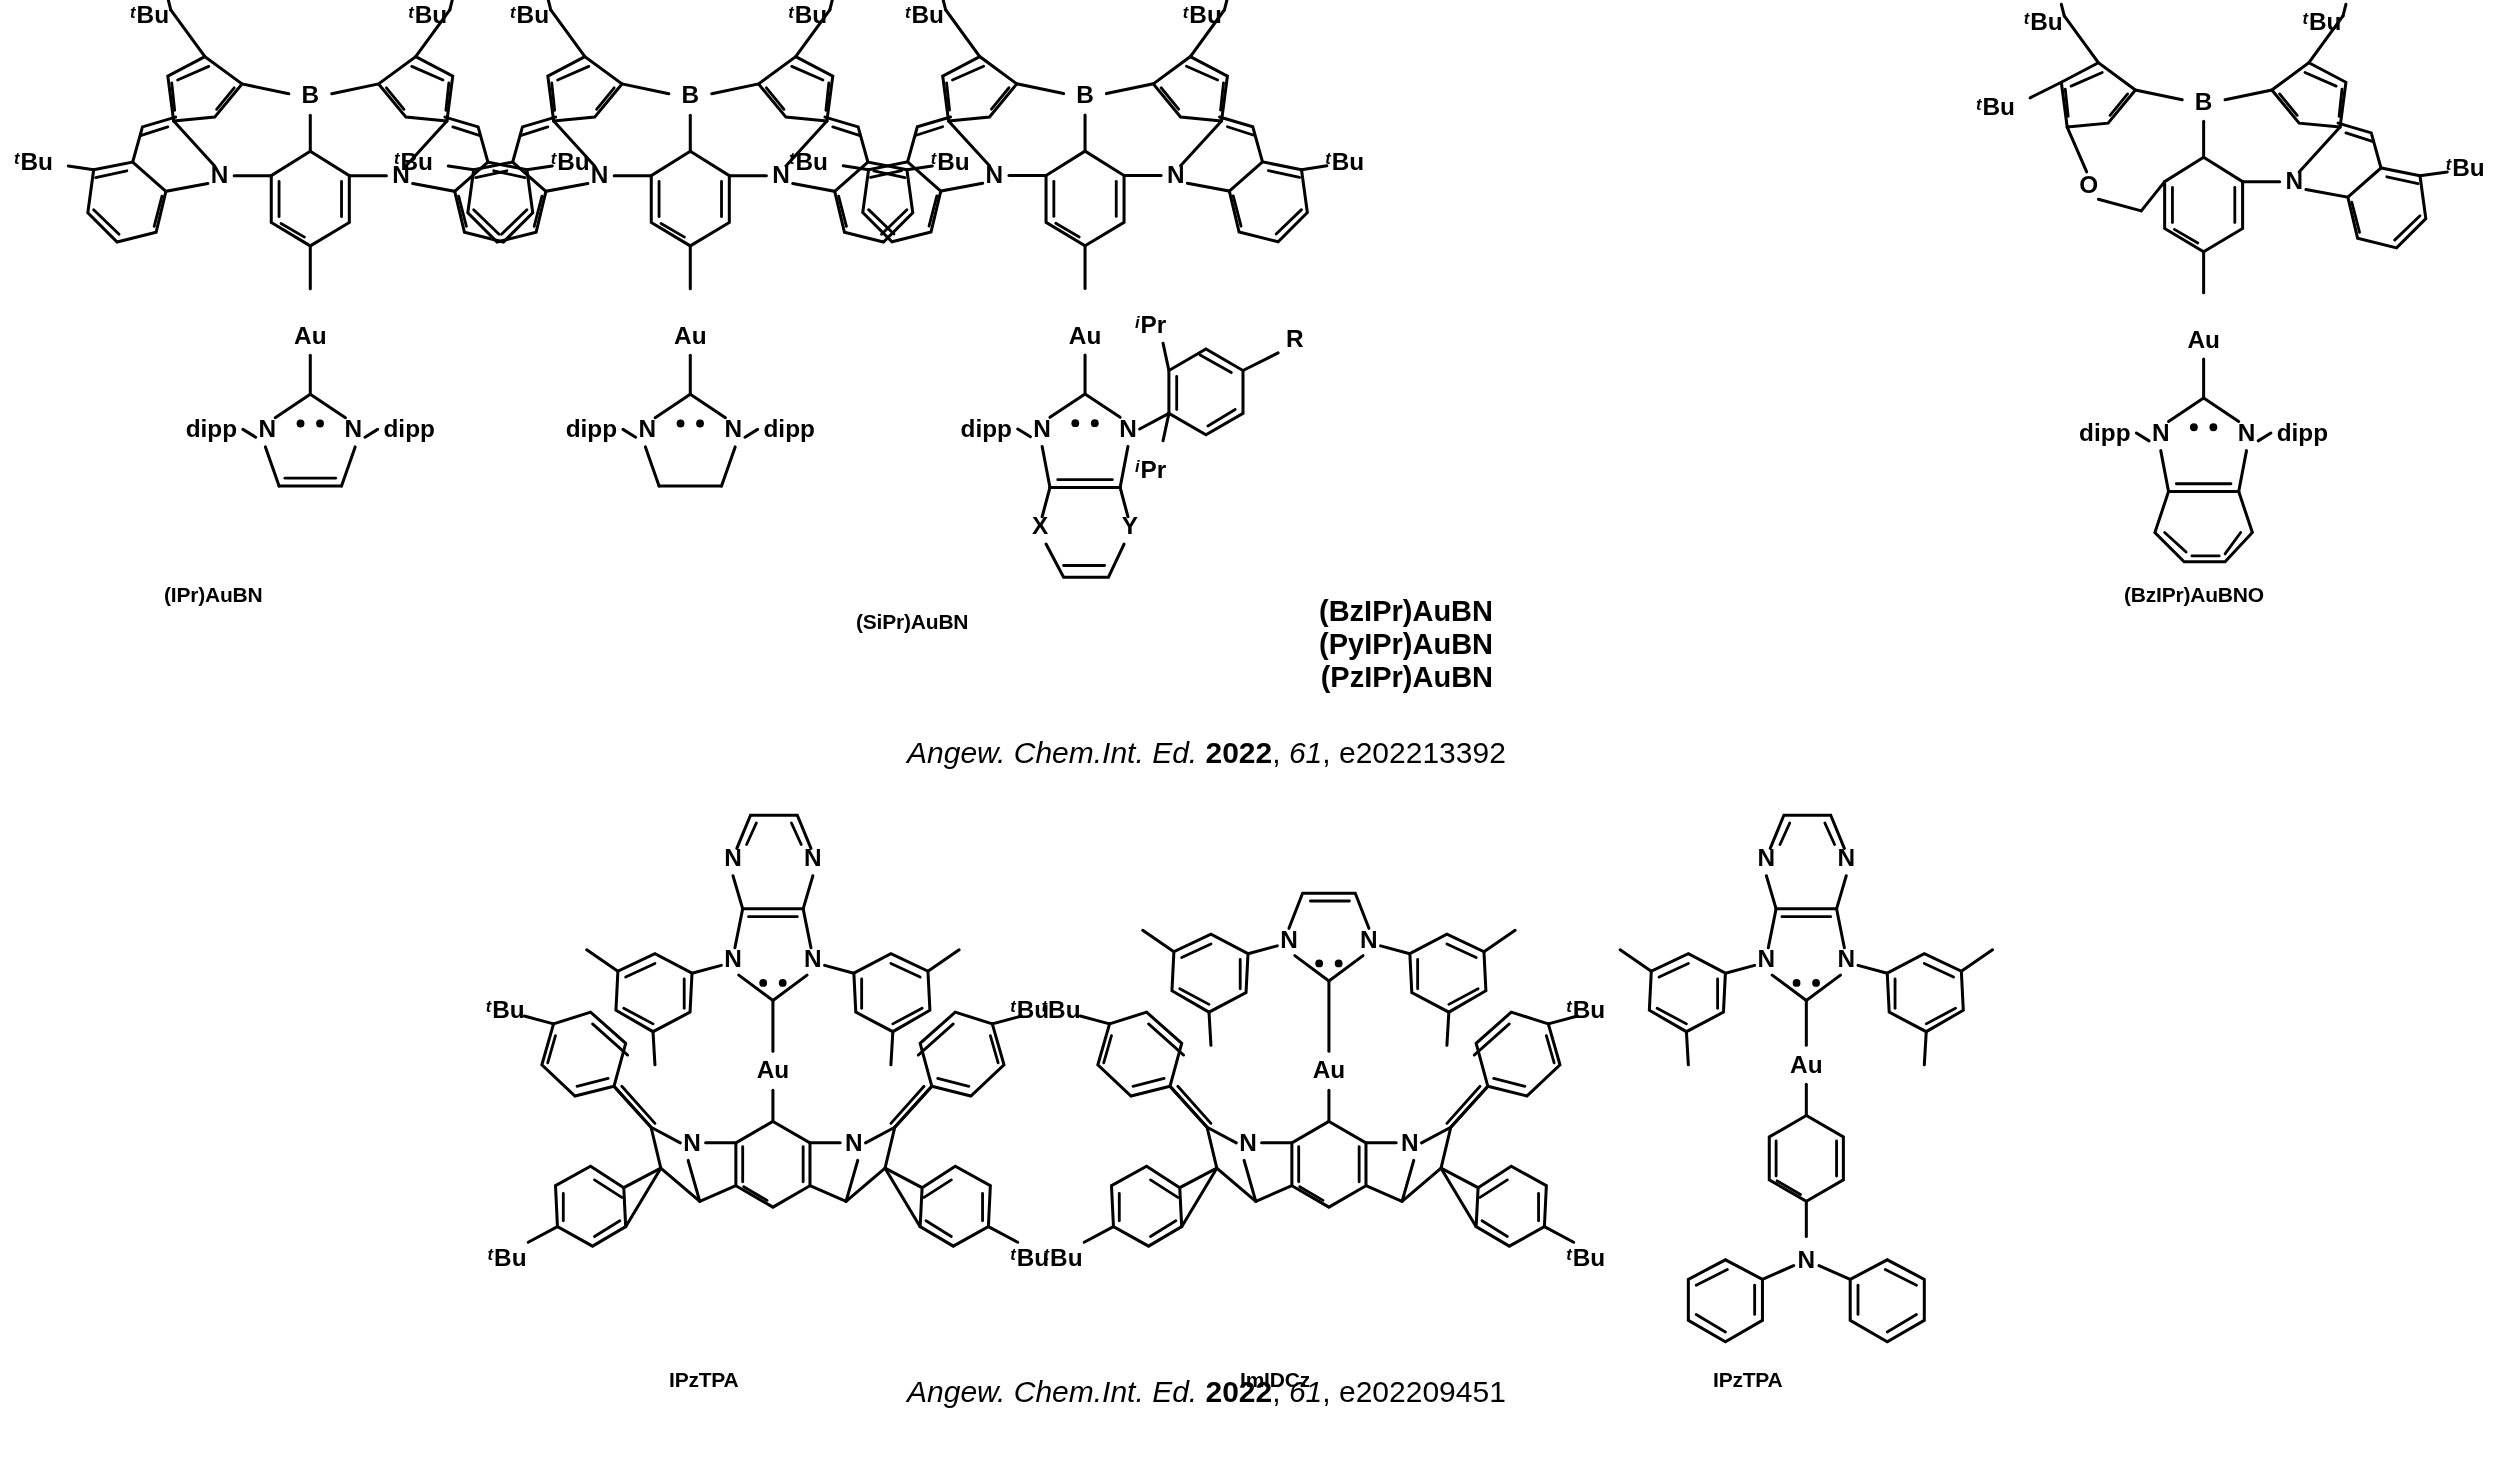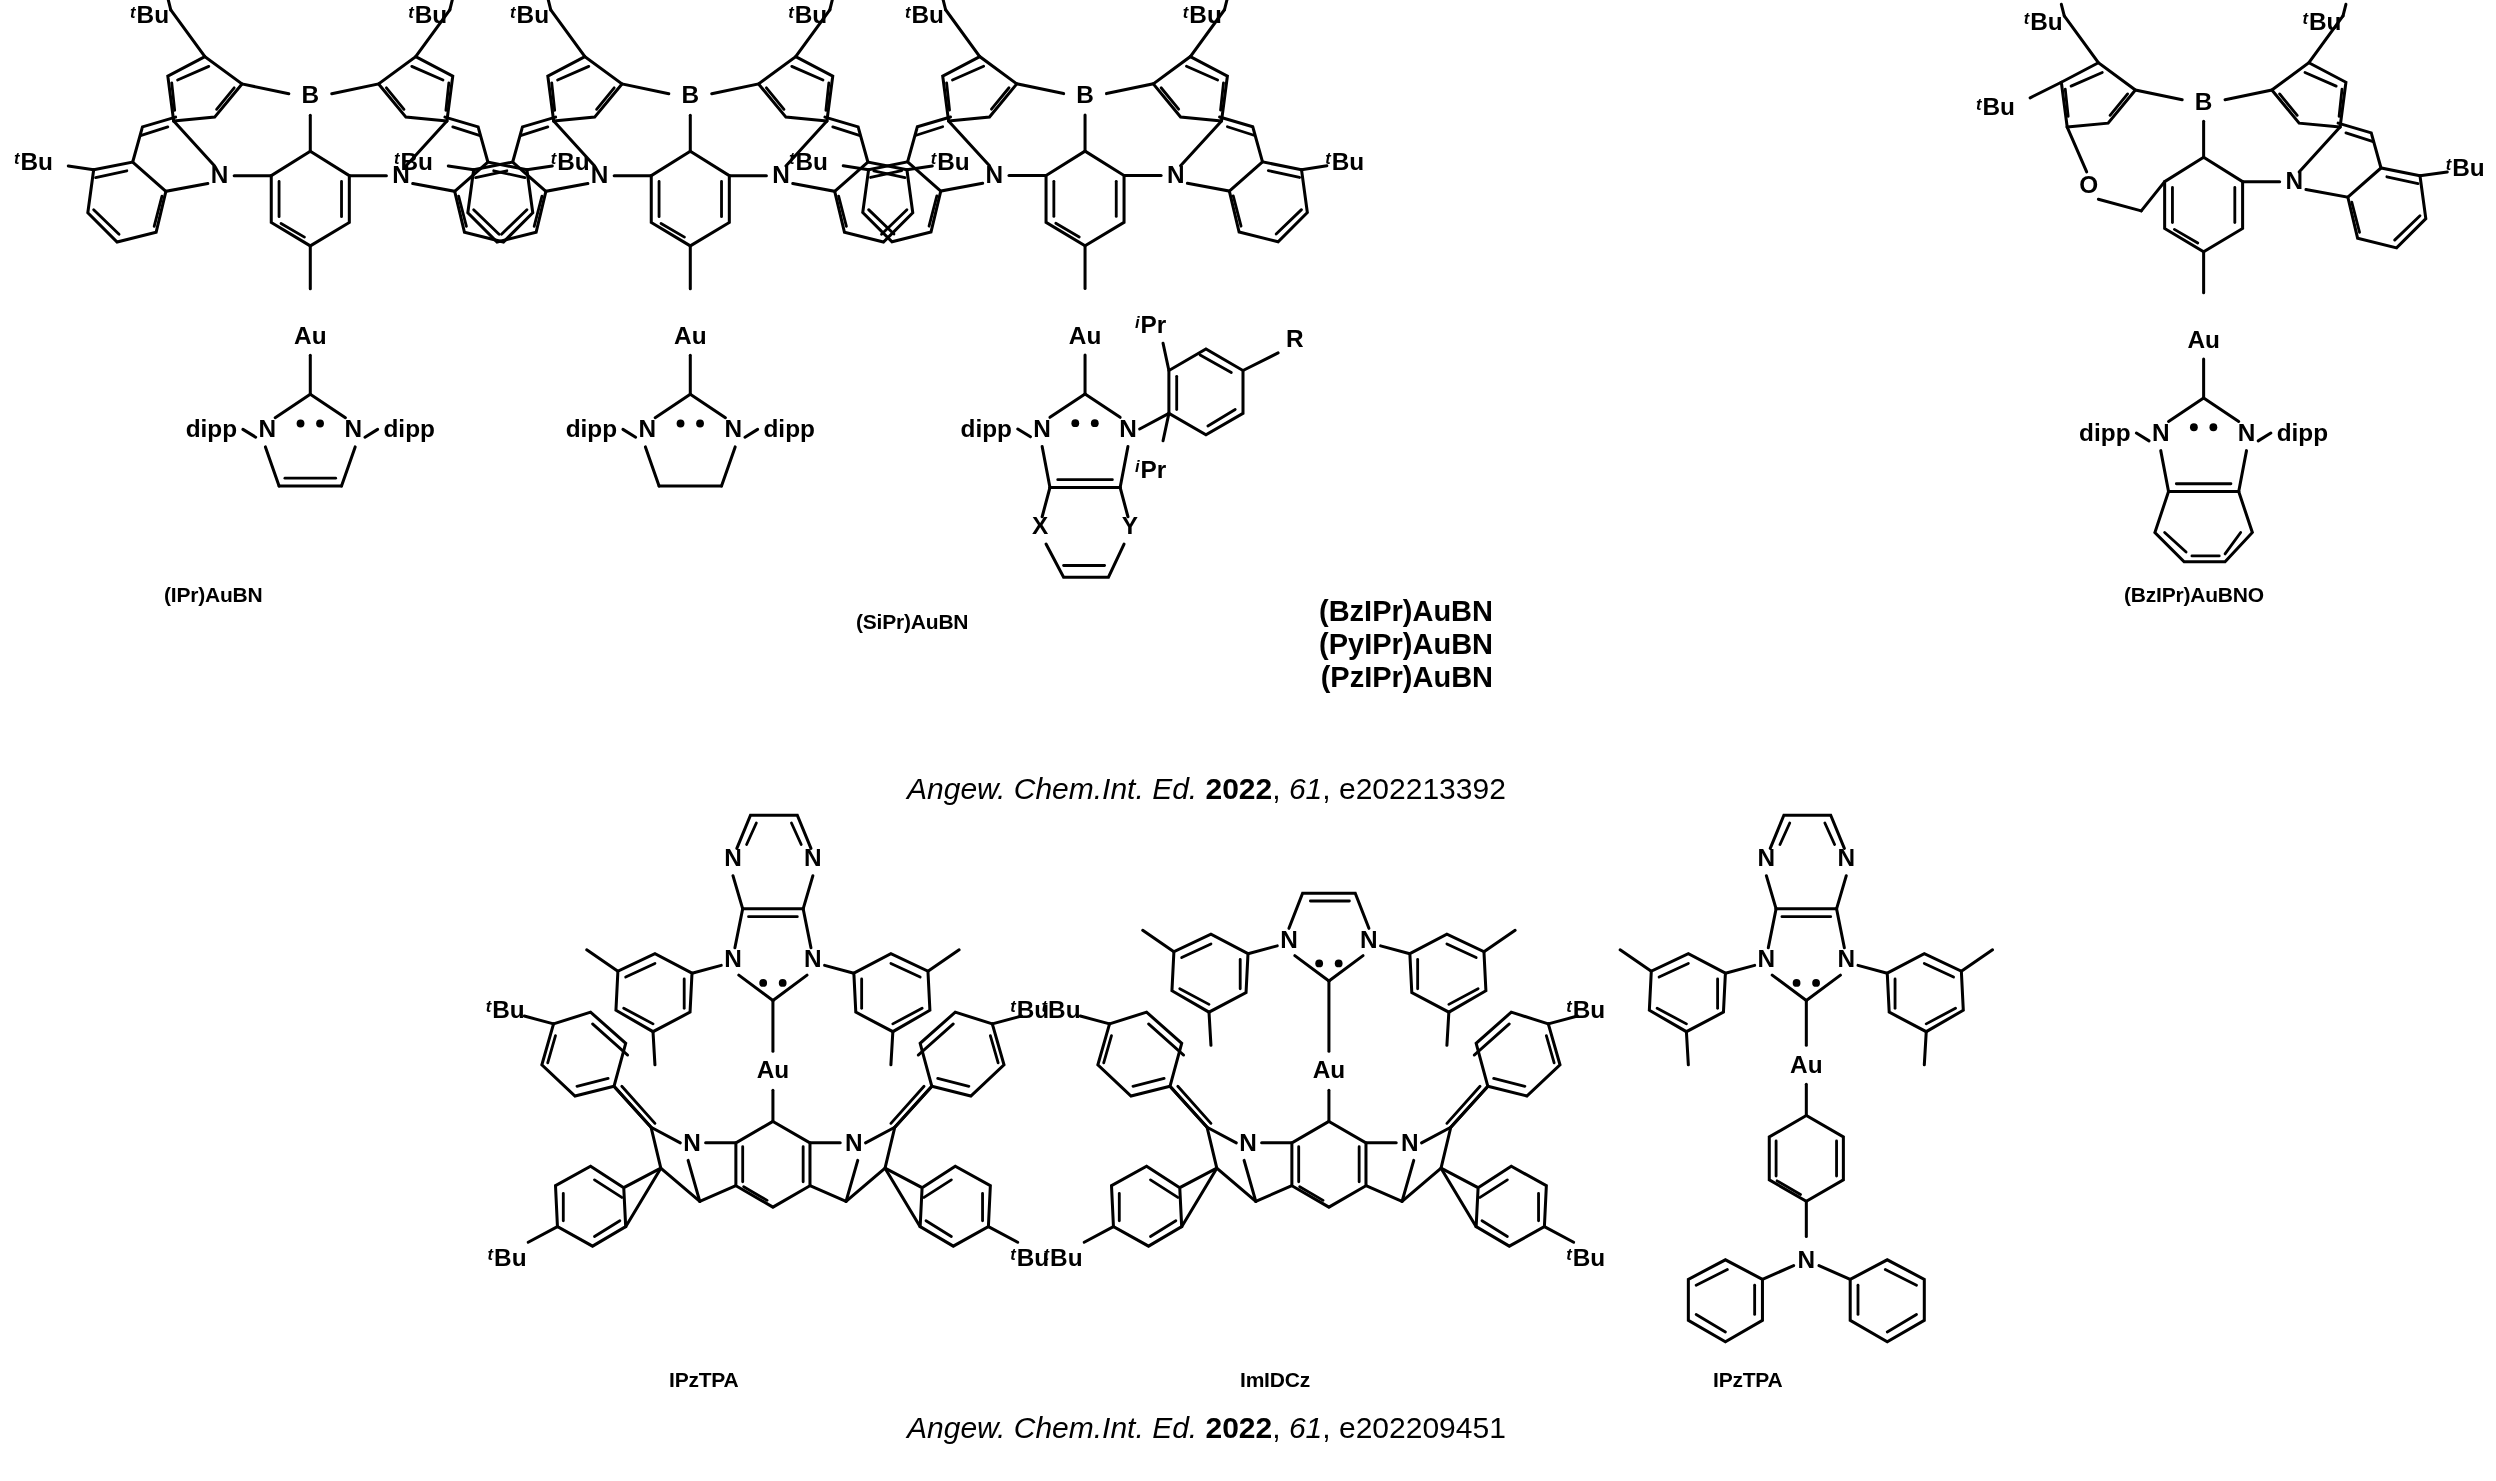--- a/index.html
+++ b/index.html
@@ -23,21 +23,20 @@
     font-size:21px;
     white-space:nowrap;
     letter-spacing:-0.2px;
   }
   .cite{
     position:absolute;
     font-family:"Liberation Sans", sans-serif;
     font-size:30px;
     white-space:nowrap;
     font-style:italic;
-    margin-top:36px;
   }
   .cite .bold{font-weight:bold;font-style:normal;}
   .cite .roman{font-style:normal;}
 
   .vartab{
     position:absolute;
     font-family:"Liberation Sans", sans-serif;
     font-weight:bold;
     font-size:29px;
     white-space:nowrap;

